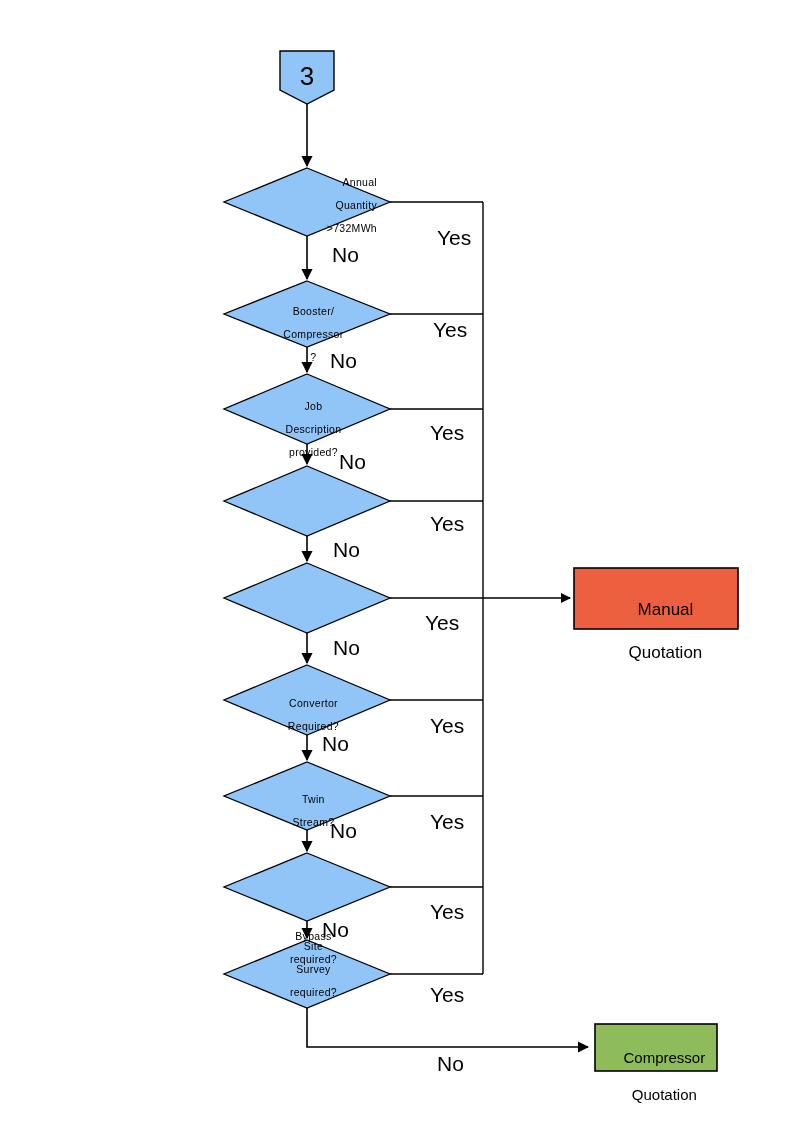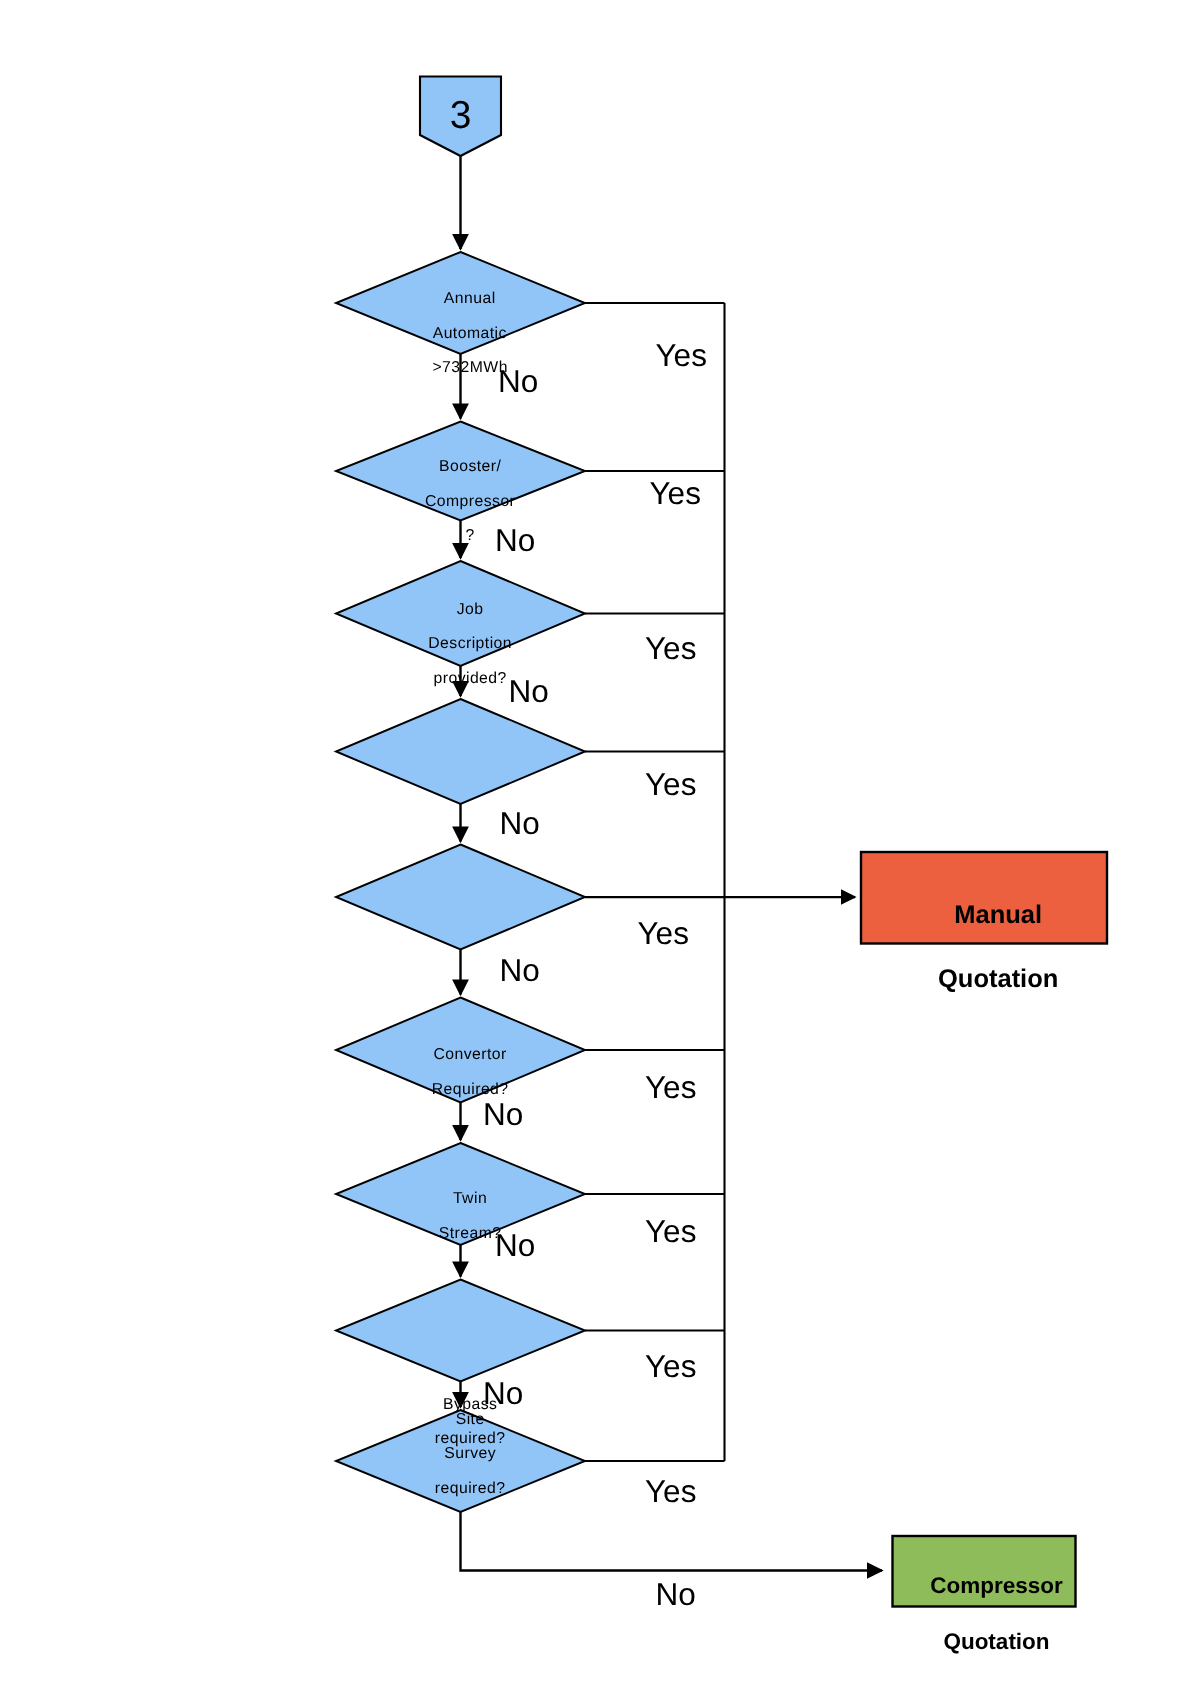--- a/index.html
+++ b/index.html
@@ -39,21 +39,20 @@
   .diamond-label {
     font-size: 10.5px;
     letter-spacing: 0.3px;
   }
   .start-label {
     font-size: 26px;
   }
   .terminal-label {
     font-size: 17px;
     line-height: 1.25;
-    font-weight: bold;
   }
   .edge-label {
     position: absolute;
     font-size: 21px;
     color: #000000;
     white-space: pre;
   }
 </style>
 </head>
 <body>
@@ -113,23 +112,23 @@
 
     <path d="M 307,1008 L 307,1047 L 588,1047" fill="none" stroke="#000000" stroke-width="1.6" marker-end="url(#arrow)"></path>
 
     <rect x="574" y="568" width="164" height="61" fill="#ec6040" stroke="#000000" stroke-width="1.6"></rect>
 
     <rect x="595" y="1024" width="122" height="47" fill="#8fbc5a" stroke="#000000" stroke-width="1.6"></rect>
   </svg>
 
   <div class="node-label start-label" style="left:280px; top:62px; width:54px;">3</div>
 
-  <div class="node-label diamond-label" style="left:237px; top:183px; width:140px;">
+  <div class="node-label diamond-label" style="left:237px; top:166px; width:140px;text-align:right;">
     <span>Annual</span><br>
-    <span>Automatic</span><br>
+    <span>Quantity</span><br>
     <span>&gt;732MWh</span>
   </div>
 
   <div class="node-label diamond-label" style="left:237px; top:295px; width:140px;">
     <span>Booster/</span><br>
     <span>Compressor</span><br>
     <span>?</span>
   </div>
 
   <div class="node-label diamond-label" style="left:237px; top:390px; width:140px;">

